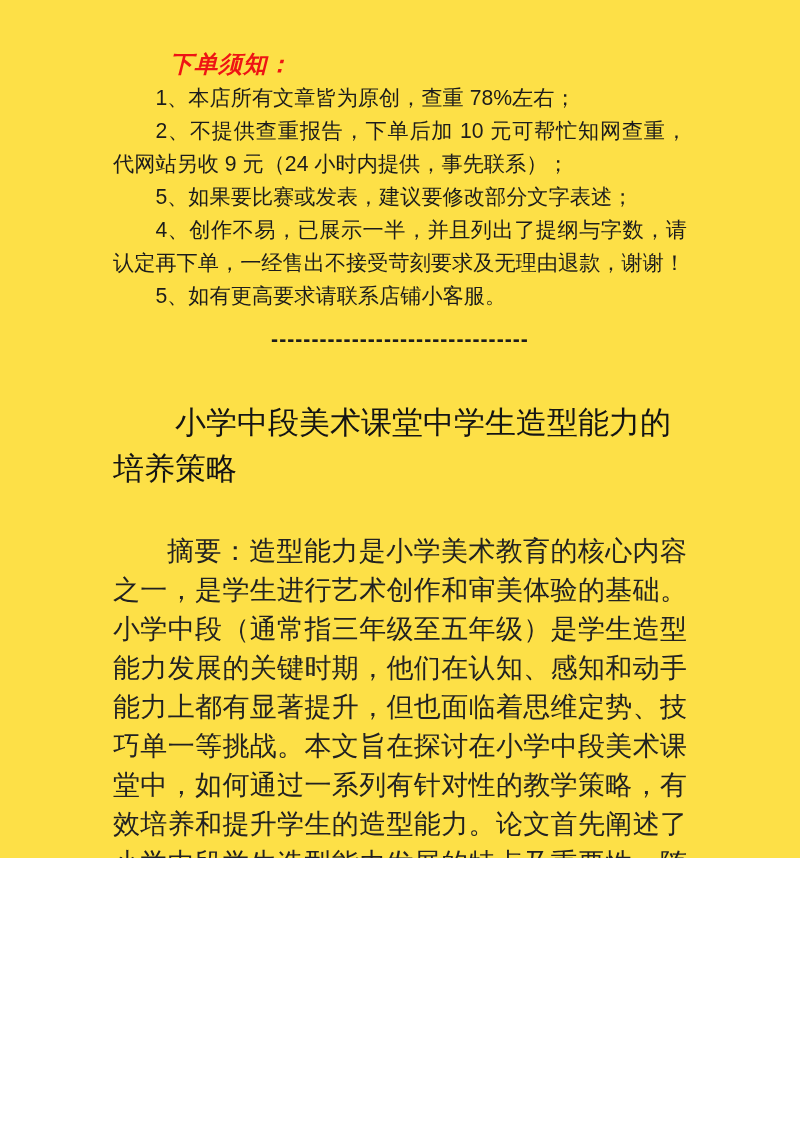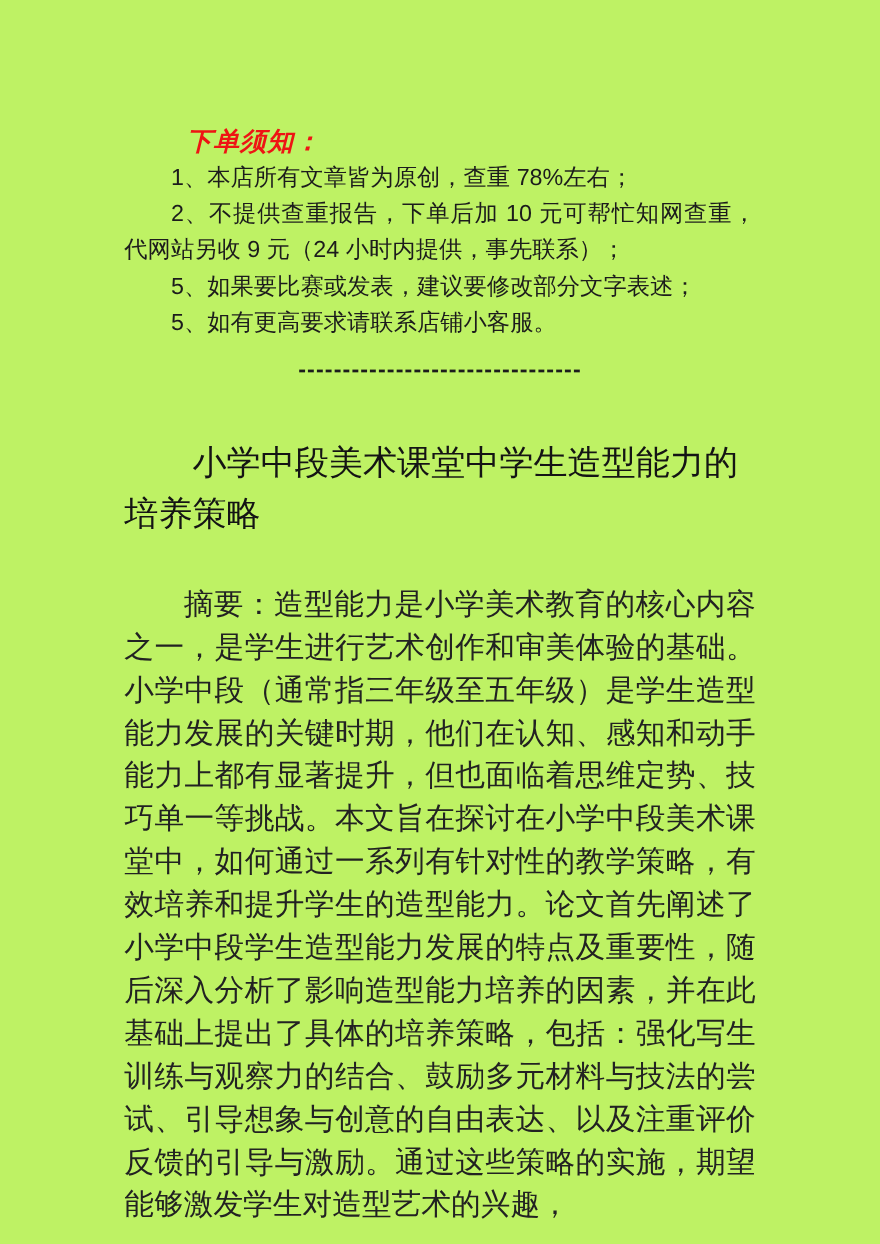--- a/index.html
+++ b/index.html
@@ -3,25 +3,25 @@
 <meta charset="utf-8">
 <style>
   html, body {
     margin: 0;
     padding: 0;
     background: #ffffff;
   }
   .page {
     position: relative;
     width: 800px;
-    height: 1131px;
+    height: 858px;
     margin: 0 auto;
-    background: #bef264;
+    background: #fde047;
     box-sizing: border-box;
-    padding: 112px 113px 0 113px;
+    padding: 48px 113px 0 113px;
     overflow: hidden;
     font-family: "Liberation Sans", sans-serif;
     color: #1c1c1c;
   }
   .notice-heading {
     margin: 0;
     font-size: 23.5px;
     line-height: 33px;
     font-weight: 700;
     font-style: italic;
@@ -84,20 +84,21 @@
 <div class="page">
 
   <p class="notice-heading">下单须知：</p>
 
   <p class="notice-item">1、本店所有文章皆为原创，查重 78%左右；</p>
 
   <p class="notice-item">2、不提供查重报告，下单后加 10 元可帮忙知网查重，代网站另收 9 元（24 小时内提供，事先联系）；</p>
 
   <p class="notice-item">5、如果要比赛或发表，建议要修改部分文字表述；</p>
 
+  <p class="notice-item">4、创作不易，已展示一半，并且列出了提纲与字数，请认定再下单，一经售出不接受苛刻要求及无理由退款，谢谢！</p>
 
   <p class="notice-item">5、如有更高要求请联系店铺小客服。</p>
 
   <p class="divider">--------------------------------</p>
 
   <h1 class="essay-title">小学中段美术课堂中学生造型能力的培养策略</h1>
 
   <p class="abstract">摘要：造型能力是小学美术教育的核心内容之一，是学生进行艺术创作和审美体验的基础。小学中段（通常指三年级至五年级）是学生造型能力发展的关键时期，他们在认知、感知和动手能力上都有显著提升，但也面临着思维定势、技巧单一等挑战。本文旨在探讨在小学中段美术课堂中，如何通过一系列有针对性的教学策略，有效培养和提升学生的造型能力。论文首先阐述了小学中段学生造型能力发展的特点及重要性，随后深入分析了影响造型能力培养的因素，并在此基础上提出了具体的培养策略，包括：强化写生训练与观察力的结合、鼓励多元材料与技法的尝试、引导想象与创意的自由表达、以及注重评价反馈的引导与激励。通过这些策略的实施，期望能够激发学生对造型艺术的兴趣，</p>
 
   <div class="page-number">1</div>

